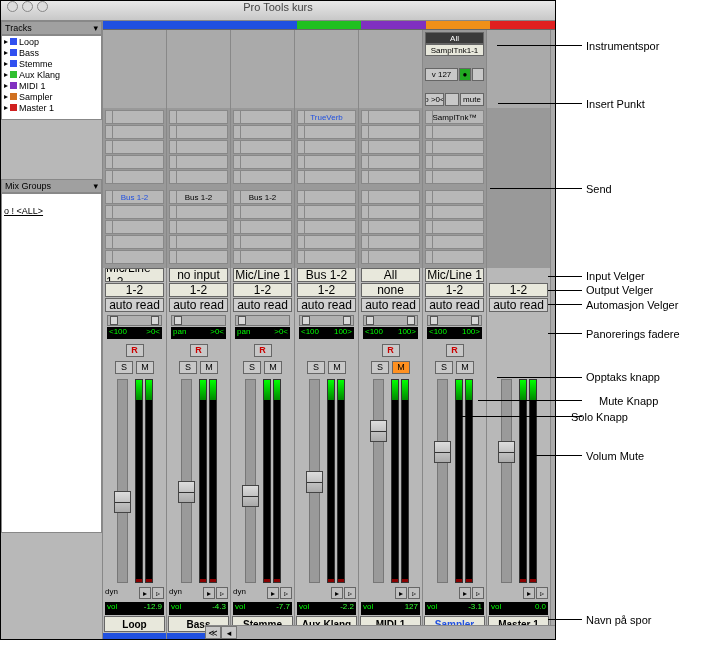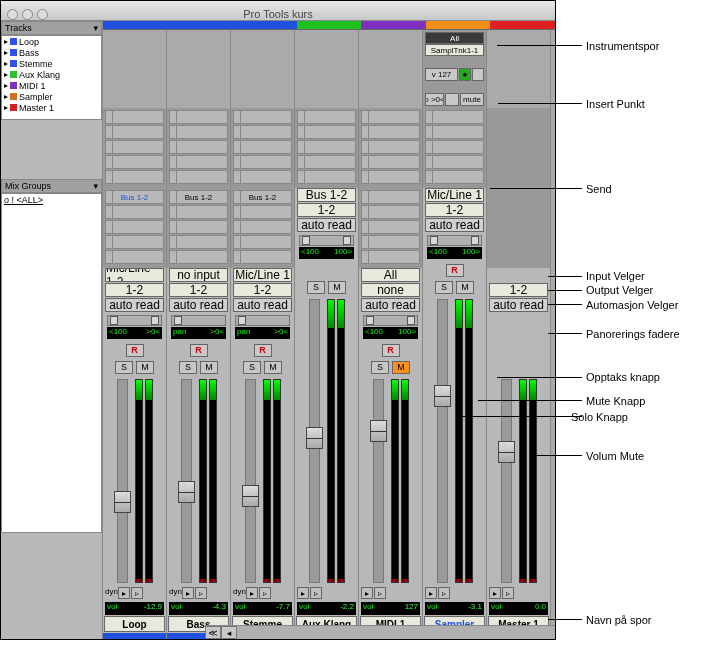--- a/index.html
+++ b/index.html
@@ -1,30 +1,30 @@
 <!DOCTYPE html>
 <html><head>
 <meta charset="utf-8">
 <style>
 * { box-sizing: border-box; margin: 0; padding: 0; font-family: Arial, sans-serif; }
 body { background: #fff; width: 706px; height: 647px; position: relative; }
 .window { position: absolute; left: 0; top: 0; width: 556px; height: 640px; background: #b8b8b8; border: 1px solid #000; }
-.titlebar { height: 20px; background: linear-gradient(#e8e8e8,#c8c8c8); display: flex; align-items: flex-end; padding-left: 6px; gap: 4px; border-bottom: 1px solid #888; position: relative; }
+.titlebar { height: 20px; background: linear-gradient(#e8e8e8,#c8c8c8); display: flex; align-items: flex-start; padding-left: 6px; gap: 4px; border-bottom: 1px solid #888; position: relative; }
 .titlebar .dot { width: 11px; height: 11px; border-radius: 50%; border: 1px solid #888; background: #ddd; }
 .titlebar .title { position: absolute; left: 0; right: 0; text-align: center; font-size: 11px; color: #444; }
 .left-panel { position: absolute; left: 0; top: 20px; width: 102px; bottom: 0; background: #b8b8b8; border-right: 1px solid #888; }
 .panel-head { height: 14px; background: #a0a0a0; border: 1px solid #888; display: flex; align-items: center; padding: 0 3px; font-size: 9px; color: #000; }
 .panel-head .dd { margin-left: auto; font-size: 9px; }
 .track-list { background: #fff; border: 1px solid #888; font-size: 9px; }
 .track-list .item { display: flex; align-items: center; padding: 0 2px; height: 11px; cursor: pointer; }
 .track-list .arrow { font-size: 8px; margin-right: 2px; }
 .track-list .sq { width: 7px; height: 7px; margin-right: 2px; display: inline-block; }
 .mixgroups { margin-top: 59px; }
 .grouplist { background: #fff; border: 1px solid #888; font-size: 9px; height: 340px; }
-.grouplist .item { padding: 1px 2px; text-decoration: underline; }
+.grouplist .item { padding: 12px 2px; text-decoration: underline; }
 .mixer { position: absolute; left: 102px; top: 20px; right: 0; bottom: 0; display: flex; flex-direction: column; }
 .colorbar { display: flex; height: 8px; }
 .colorbar div { flex: 1; }
 .strips { flex: 1; display: flex; background: #aaa; border-top: 1px solid #666; }
 .strip { width: 64px; border-right: 1px solid #888; display: flex; flex-direction: column; background: #b8b8b8; position: relative; }
 .inst-area { height: 78px; display: flex; flex-direction: column; gap: 0; padding: 2px; background: #999; }
 .inst-area.empty { background: #aaa; }
 .minibtn { height: 13px; background: #c8c8c8; border: 1px solid #666; font-size: 8px; display: flex; align-items: center; justify-content: center; overflow: hidden; white-space: nowrap; cursor: pointer; }
 .minirow { display: flex; gap: 1px; }
 .minirow .minibtn { flex: 1; margin-top: 12px; }
@@ -45,21 +45,21 @@
 .sm-area { height: 16px; display: flex; gap: 3px; align-items: center; justify-content: center; }
 .sm-btn { width: 18px; height: 13px; border: 1px solid #666; background: #c8c8c8; font-size: 9px; display: flex; align-items: center; justify-content: center; cursor: pointer; }
 .sm-btn.active { background: #ff9020; }
 .fader-area { flex: 1; display: flex; justify-content: center; align-items: stretch; padding: 4px 2px; gap: 2px; }
 .fader-track { width: 11px; background: #9a9a9a; border: 1px solid #777; position: relative; cursor: pointer; }
 .fader-knob { position: absolute; left: -4px; width: 17px; height: 22px; background: linear-gradient(#ddd,#aaa); border: 1px solid #444; }
 .fader-knob::after { content:""; position:absolute; left:0; right:0; top:50%; height:1px; background:#333;}
 .meter { width: 8px; background: #000; border: 1px solid #333; display: flex; flex-direction: column-reverse; }
 .meter .lvl { background: linear-gradient(#0f0,#080); width: 100%; }
 .meter .peak { height: 3px; background: #800; width: 100%; margin-top: auto;}
-.bot-ctrl { height: 14px; display: flex; padding: 0 2px; }
+.bot-ctrl { height: 14px; display: flex; justify-content: space-between; padding: 0 2px; }
 .tinybtn { width: 12px; height: 12px; border: 1px solid #666; background: #c0c0c0; font-size: 8px; display:flex;align-items:center;justify-content:center; cursor:pointer;}
 .vol-disp { height: 13px; background: #000; color: #0f0; font-size: 8px; display: flex; justify-content: space-between; padding: 0 2px; margin: 1px 2px; }
 .track-name { height: 16px; background: #e8e8dc; border: 1px solid #666; font-size: 10px; font-weight: bold; display: flex; align-items: center; justify-content: center; margin: 0 1px 1px 1px; }
 .colorfoot { height: 6px; }
 .annotations { position: absolute; left: 556px; top: 0; width: 150px; font-size: 11px; }
 .anno { position: absolute; white-space: nowrap; }
 .anno-line { position: absolute; border-top: 1px solid #000; }
 .anno-line2 { position: absolute; border-left: 1px solid #000; width:1px; }
 .scrollbar-bot { position: absolute; bottom: 0; left: 102px; right: 0; height: 14px; background: #b0b0b0; border-top:1px solid #888; display:flex;}
 .sb-btn { width: 16px; height: 13px; border: 1px solid #777; background: #c8c8c8; font-size: 9px; display:flex;align-items:center;justify-content:center;}
@@ -381,20 +381,38 @@
   </div>
           <div class="vol-disp">
             <span>vol</span>
             <span style="color:#3f3">-7.7</span>
           </div>
           <div class="track-name" style="color:#000">Stemme</div>
           <div class="colorfoot" style="background:#2050e0"></div>
         </div>
         <div class="strip">
           <div class="inst-area empty"></div>
+          <div class="inserts">
+            <div class="slot">
+              <div class="stub"></div>
+              <span style="color:#2050e0">TrueVerb</span>
+            </div>
+            <div class="slot">
+              <div class="stub"></div>
+            </div>
+            <div class="slot">
+              <div class="stub"></div>
+            </div>
+            <div class="slot">
+              <div class="stub"></div>
+            </div>
+            <div class="slot">
+              <div class="stub"></div>
+            </div>
+          </div>
           <div class="sends">
             <div class="slot">
               <div class="stub"></div>
             </div>
             <div class="slot">
               <div class="stub"></div>
             </div>
             <div class="slot">
               <div class="stub"></div>
             </div>
@@ -541,20 +559,38 @@
     <div class="minibtn offwhite">SamplTnk1-1</div>
     <div class="minirow">
               <div class="minibtn">v 127</div>
               <div class="minibtn" style="flex:0 0 12px;background:#2a2;">●</div>
               <div class="minibtn" style="flex:0 0 12px"></div>
             </div>
     <div class="minirow">
               <div class="minibtn">p &gt;0&lt;</div>
               <div class="minibtn" style="flex:0 0 14px"></div>
               <div class="minibtn" style="flex:0 0 24px">mute</div>
+            </div>
+          </div>
+          <div class="inserts">
+            <div class="slot">
+              <div class="stub"></div>
+              <span>SamplTnk™</span>
+            </div>
+            <div class="slot">
+              <div class="stub"></div>
+            </div>
+            <div class="slot">
+              <div class="stub"></div>
+            </div>
+            <div class="slot">
+              <div class="stub"></div>
+            </div>
+            <div class="slot">
+              <div class="stub"></div>
             </div>
           </div>
           <div class="sends">
             <div class="slot">
               <div class="stub"></div>
             </div>
             <div class="slot">
               <div class="stub"></div>
             </div>
             <div class="slot">
@@ -664,21 +700,21 @@
 
 <div class="annotations">
   <div class="anno" style="top:40px;left:30px">Instrumentspor</div>
   <div class="anno" style="top:98px;left:30px">Insert Punkt</div>
   <div class="anno" style="top:183px;left:30px">Send</div>
   <div class="anno" style="top:270px;left:30px">Input Velger</div>
   <div class="anno" style="top:284px;left:30px">Output Velger</div>
   <div class="anno" style="top:299px;left:30px">Automasjon Velger</div>
   <div class="anno" style="top:328px;left:30px">Panorerings fadere</div>
   <div class="anno" style="top:371px;left:30px">Opptaks knapp</div>
-  <div class="anno" style="top:395px;left:30px">Mute Knapp</div>
+  <div class="anno" style="top:395px;left:43px">Mute Knapp</div>
   <div class="anno" style="top:411px;left:15px">Solo Knapp</div>
   <div class="anno" style="top:450px;left:30px">Volum Mute</div>
   <div class="anno" style="top:614px;left:30px">Navn på spor</div>
 </div>
 <div class="anno-line" style="top:45px;left:497px;width:85px"></div>
 <div class="anno-line" style="top:103px;left:498px;width:84px"></div>
 <div class="anno-line" style="top:188px;left:490px;width:92px"></div>
 <div class="anno-line" style="top:276px;left:548px;width:34px"></div>
 <div class="anno-line" style="top:290px;left:548px;width:34px"></div>
 <div class="anno-line" style="top:304px;left:548px;width:34px"></div>

